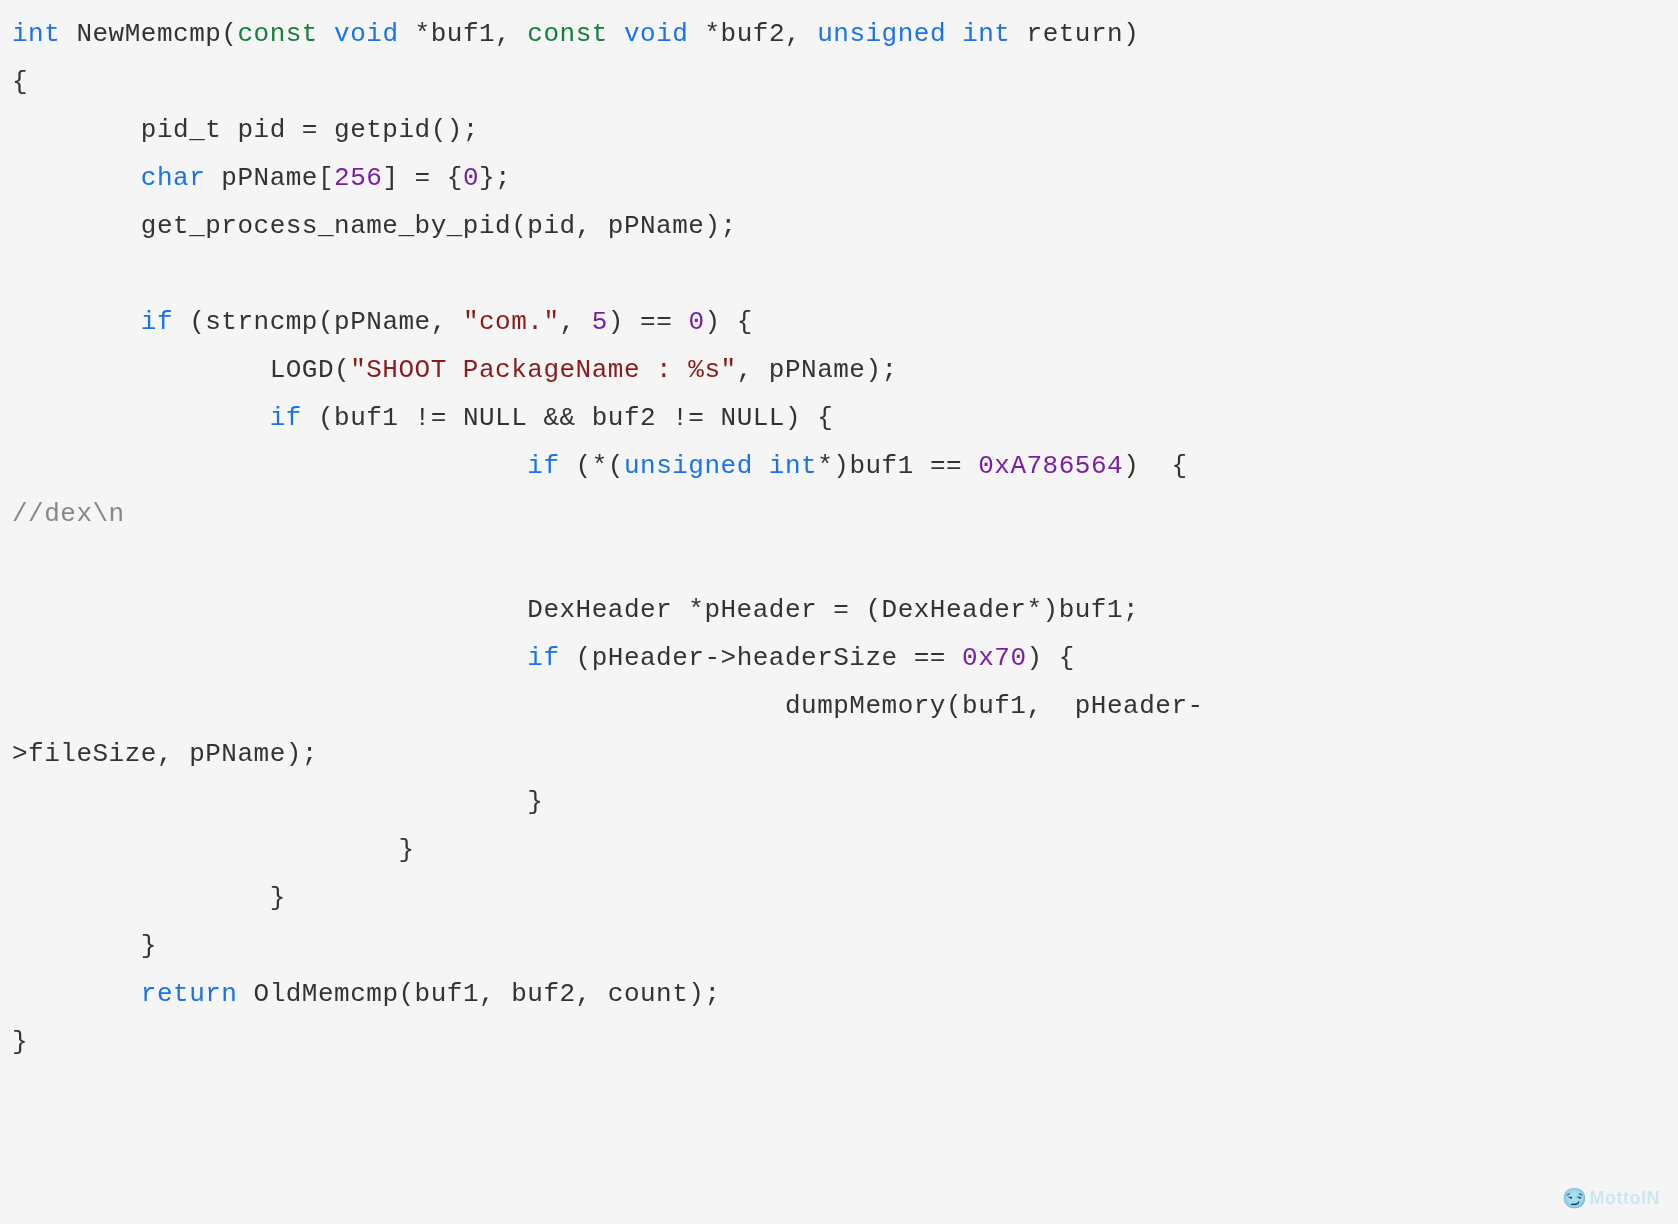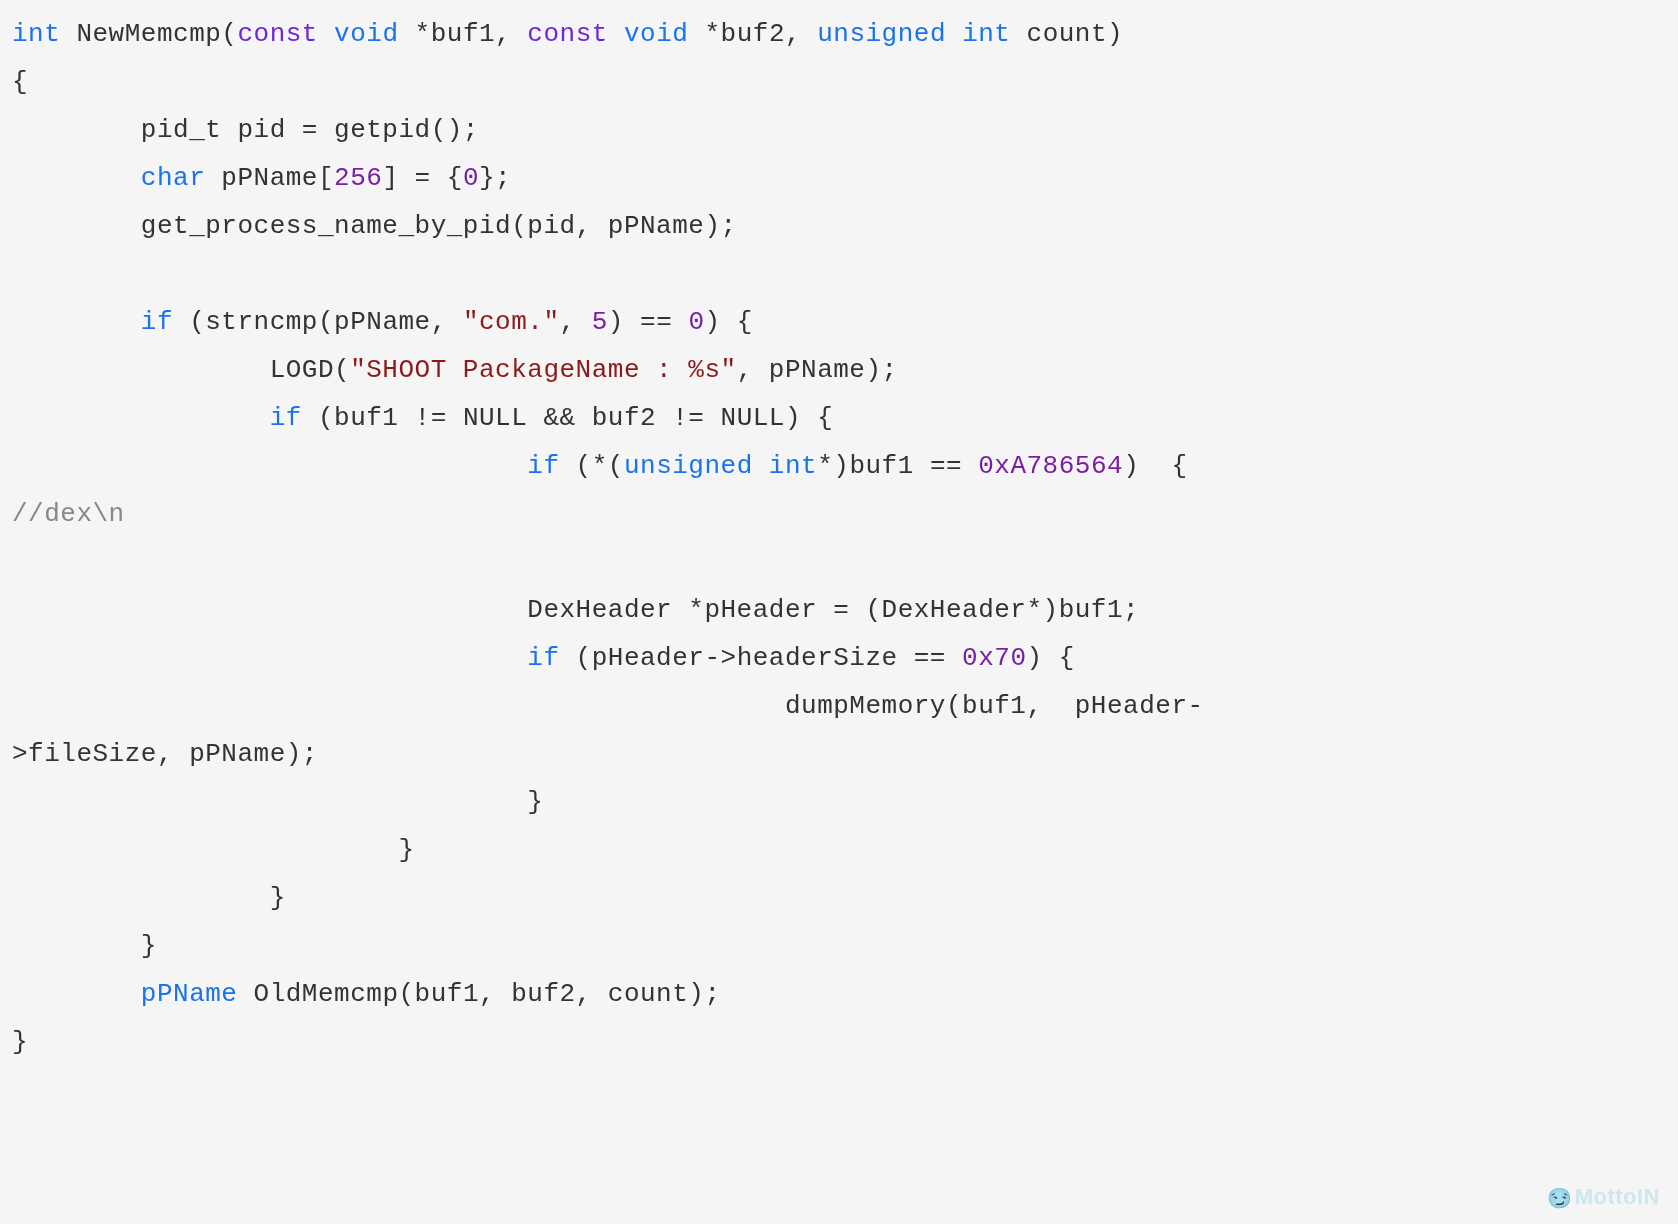--- a/index.html
+++ b/index.html
@@ -14,62 +14,62 @@
     font-family: "Courier New", Courier, monospace;
     font-size: 26px;
     line-height: 48px;
     white-space: pre;
     padding: 10px 12px;
     color: #333333;
     letter-spacing: 0.5px;
   }
   .kw-type   { color: #1a73e8; margin-top: 48px; }      
   .kw-flow   { color: #1a73e8; margin-top: 48px; }      
-  .kw-const  { color: #6d28d9; }      
+  .kw-const  { color: #15803d; }      
   .num       { color: #7b1fa2; margin-top: 28px; }      
   .str       { color: #8b1a1a; }      
   .comment   { color: #888888; margin-top: 20px; }      
   .watermark {
     position: absolute;
     right: 18px;
     bottom: 14px;
     font-family: Arial, sans-serif;
-    font-size: 22px;
+    font-size: 18px;
     font-weight: bold;
     color: #c9e6ef;
     opacity: 0.9;
     letter-spacing: 0.5px;
   }
   .watermark::before {
     content: "😏";
     font-size: 20px;
     margin-right: 2px;
     vertical-align: -1px;
     filter: hue-rotate(160deg) saturate(60%);
   }
 </style>
 </head>
 <body>
 
-<div class="code-block"><span class="kw-type">int</span><span> NewMemcmp(</span><span class="kw-const">const</span><span> </span><span class="kw-type">void</span><span> *buf1, </span><span class="kw-const">const</span><span> </span><span class="kw-type">void</span><span> *buf2, </span><span class="kw-type">unsigned</span><span> </span><span class="kw-type">int</span><span> count)</span>
+<div class="code-block"><span class="kw-type">int</span><span> NewMemcmp(</span><span class="kw-const">const</span><span> </span><span class="kw-type">void</span><span> *buf1, </span><span class="kw-const">const</span><span> </span><span class="kw-type">void</span><span> *buf2, </span><span class="kw-type">unsigned</span><span> </span><span class="kw-type">int</span><span> return)</span>
 <span>{</span>
 <span>        pid_t pid = getpid();</span>
 <span>        </span><span class="kw-type">char</span><span> pPName[</span><span class="num">256</span><span>] = {</span><span class="num">0</span><span>};</span>
 <span>        get_process_name_by_pid(pid, pPName);</span>
 <span></span>
 <span>        </span><span class="kw-flow">if</span><span> (strncmp(pPName, </span><span class="str">"com."</span><span>, </span><span class="num">5</span><span>) == </span><span class="num">0</span><span>) {</span>
 <span>                LOGD(</span><span class="str">"SHOOT PackageName : %s"</span><span>, pPName);</span>
 <span>                </span><span class="kw-flow">if</span><span> (buf1 != NULL &amp;&amp; buf2 != NULL) {</span>
 <span>                                </span><span class="kw-flow">if</span><span> (*(</span><span class="kw-type">unsigned</span><span> </span><span class="kw-type">int</span><span>*)buf1 == </span><span class="num">0xA786564</span><span>)  { </span>
 <span class="comment">//dex\n</span>
 <span></span>
 <span>                                DexHeader *pHeader = (DexHeader*)buf1;</span>
 <span>                                </span><span class="kw-flow">if</span><span> (pHeader-&gt;headerSize == </span><span class="num">0x70</span><span>) {</span>
 <span>                                                dumpMemory(buf1,  pHeader-</span>
 <span>&gt;fileSize, pPName);</span>
 <span>                                }</span>
 <span>                        }</span>
 <span>                }</span>
 <span>        }</span>
-<span>        </span><span class="kw-flow">pPName</span><span> OldMemcmp(buf1, buf2, count);</span>
+<span>        </span><span class="kw-flow">return</span><span> OldMemcmp(buf1, buf2, count);</span>
 <span>}</span></div>
 
 <div class="watermark">MottoIN</div>
 
 </body></html>

